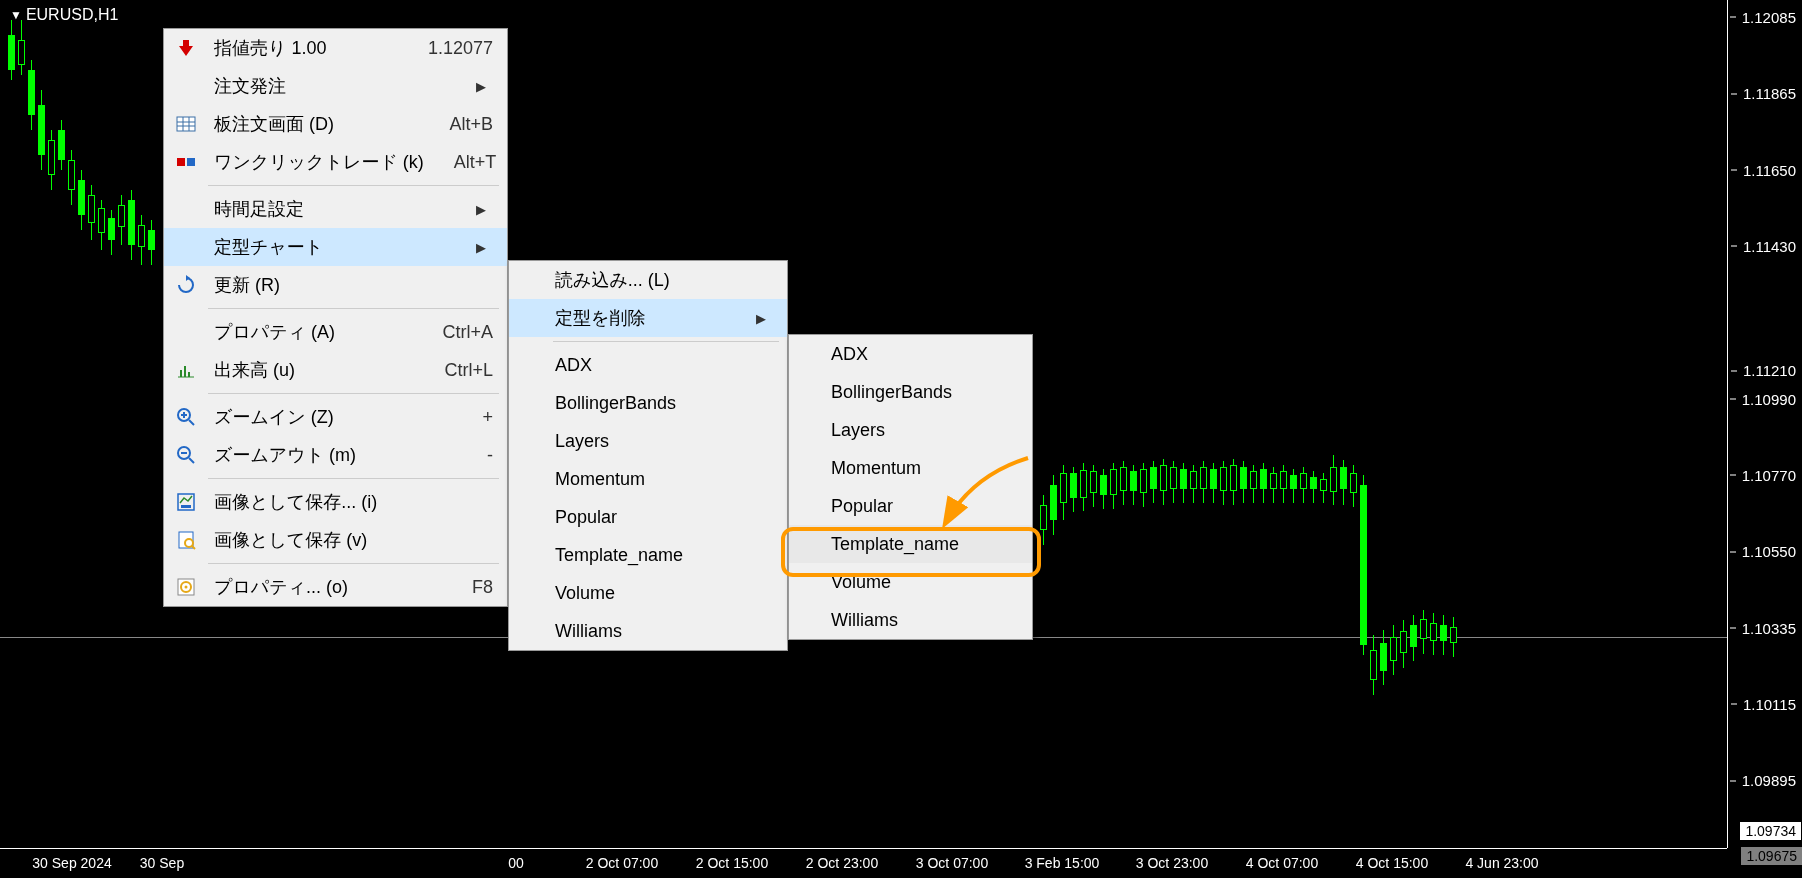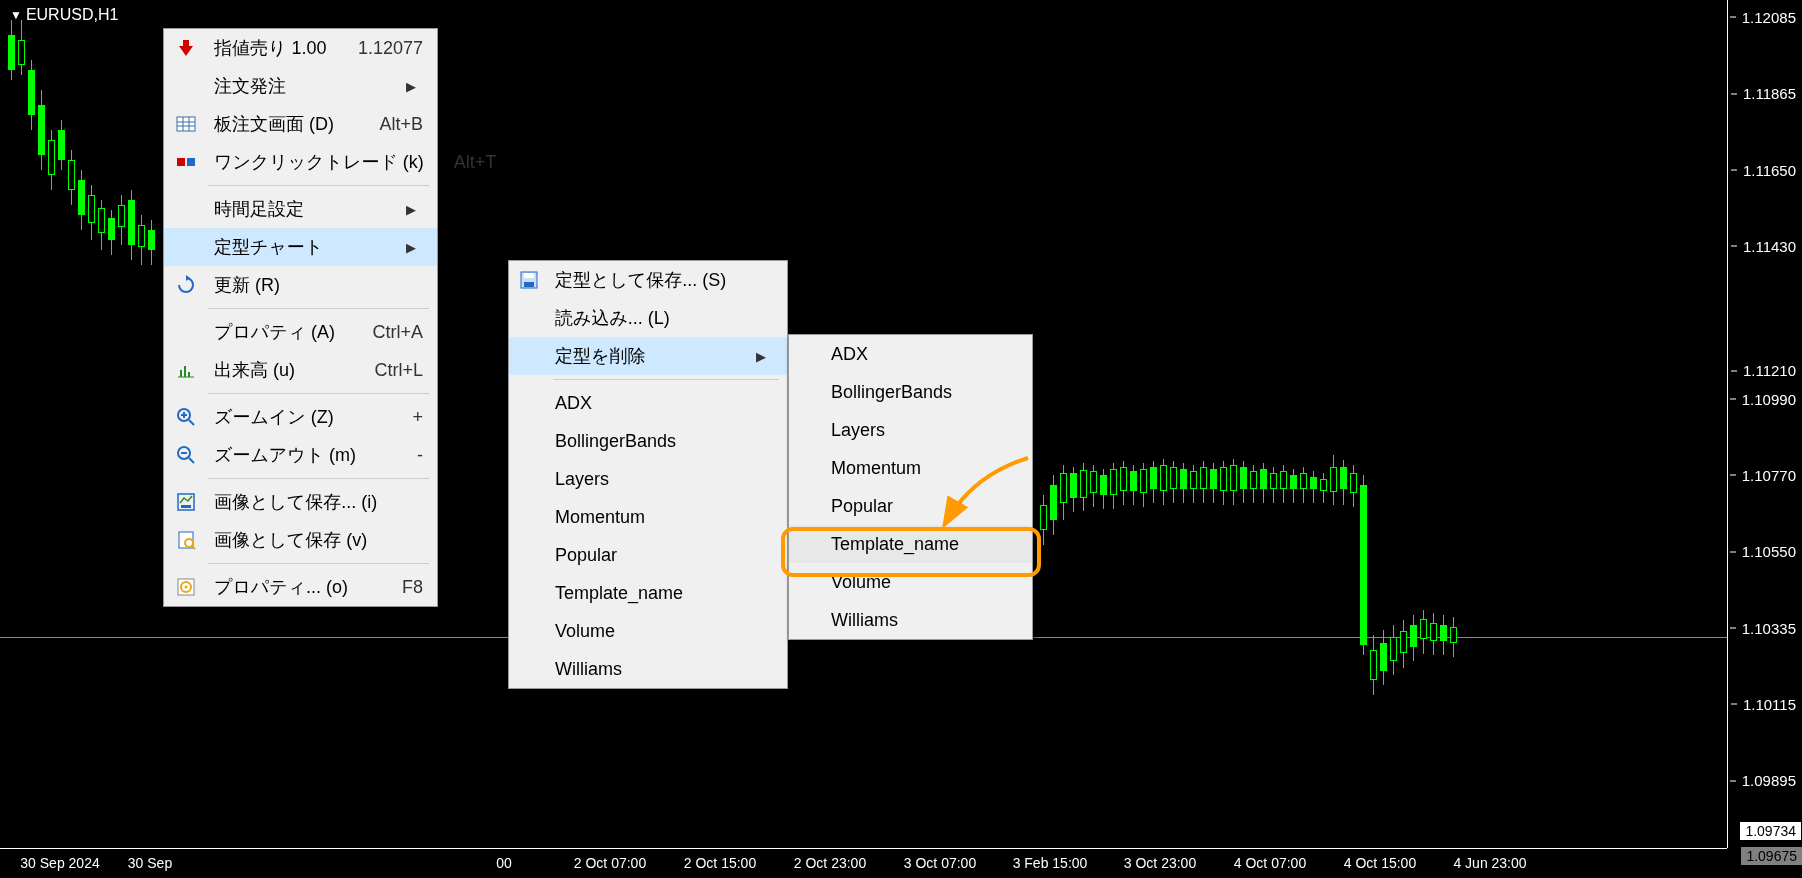--- a/index.html
+++ b/index.html
@@ -78,20 +78,21 @@
   height: 30px;
   border-top: 1px solid #fff;
 }
 .x-tick {
   position: absolute;
   top: 6px;
   color: #fff;
   font-size: 14px;
   white-space: nowrap;
   transform: translateX(-50%);
+  margin-left: 12px;
 }
 
 
 .price-line {
   position: absolute;
   left: 0;
   right: 75px;
   height: 1px;
   background: #888;
 }
@@ -447,21 +448,21 @@
       <div class="y-tick" style="top: 551.2px;">1.10550</div>
       <div class="y-tick" style="top: 627.52px;">1.10335</div>
       <div class="y-tick" style="top: 703.84px;">1.10115</div>
       <div class="y-tick" style="top: 780.16px;">1.09895</div>
       <div class="y-price-marker white" style="top: 831.04px;">1.09734</div>
       <div class="y-price-marker " style="top: 856.48px;">1.09675</div>
     </div>
 
 </div>
 
-<div class="context-menu" style="left:163px; top:28px; width:275px;" id="main-menu">
+<div class="context-menu" style="left:163px; top:28px; width:345px;" id="main-menu">
     <div class="menu-item">
       <div class="menu-icon-col">
         <svg class="icon-svg" viewBox="0 0 20 20">
           <polygon points="10,18 3,8 7,8 7,2 13,2 13,8 17,8" fill="#d40000"></polygon>
         </svg>
       </div>
       <div class="menu-label">指値売り 1.00</div>
       <div class="menu-shortcut">1.12077</div>
     </div>
     <div class="menu-item">
@@ -583,30 +584,20 @@
           <circle cx="10" cy="10" r="5" fill="none" stroke="#e6a817" stroke-width="2"></circle>
           <circle cx="10" cy="10" r="1.5" fill="#e6a817"></circle>
         </svg>
       </div>
       <div class="menu-label">プロパティ... (o)</div>
       <div class="menu-shortcut">F8</div>
     </div>
   </div>
 
 <div class="context-menu submenu" style="left:508px; top:260px; width:280px;" id="submenu1">
-    <div class="menu-item">
-      <div class="menu-icon-col">
-        <svg class="icon-svg" viewBox="0 0 20 20">
-          <rect x="2" y="2" width="16" height="16" fill="#c9dff5" stroke="#2268c6"></rect>
-          <rect x="5" y="3" width="10" height="5" fill="#fff"></rect>
-          <rect x="5" y="12" width="10" height="5" fill="#2268c6"></rect>
-        </svg>
-      </div>
-      <div class="menu-label">定型として保存... (S)</div>
-    </div>
     <div class="menu-item">
       <div class="menu-icon-col"></div>
       <div class="menu-label">読み込み... (L)</div>
     </div>
     <div class="menu-item highlighted">
       <div class="menu-icon-col"></div>
       <div class="menu-label">定型を削除</div>
       <div class="menu-arrow">▶</div>
     </div>
     <div class="menu-separator"></div>

